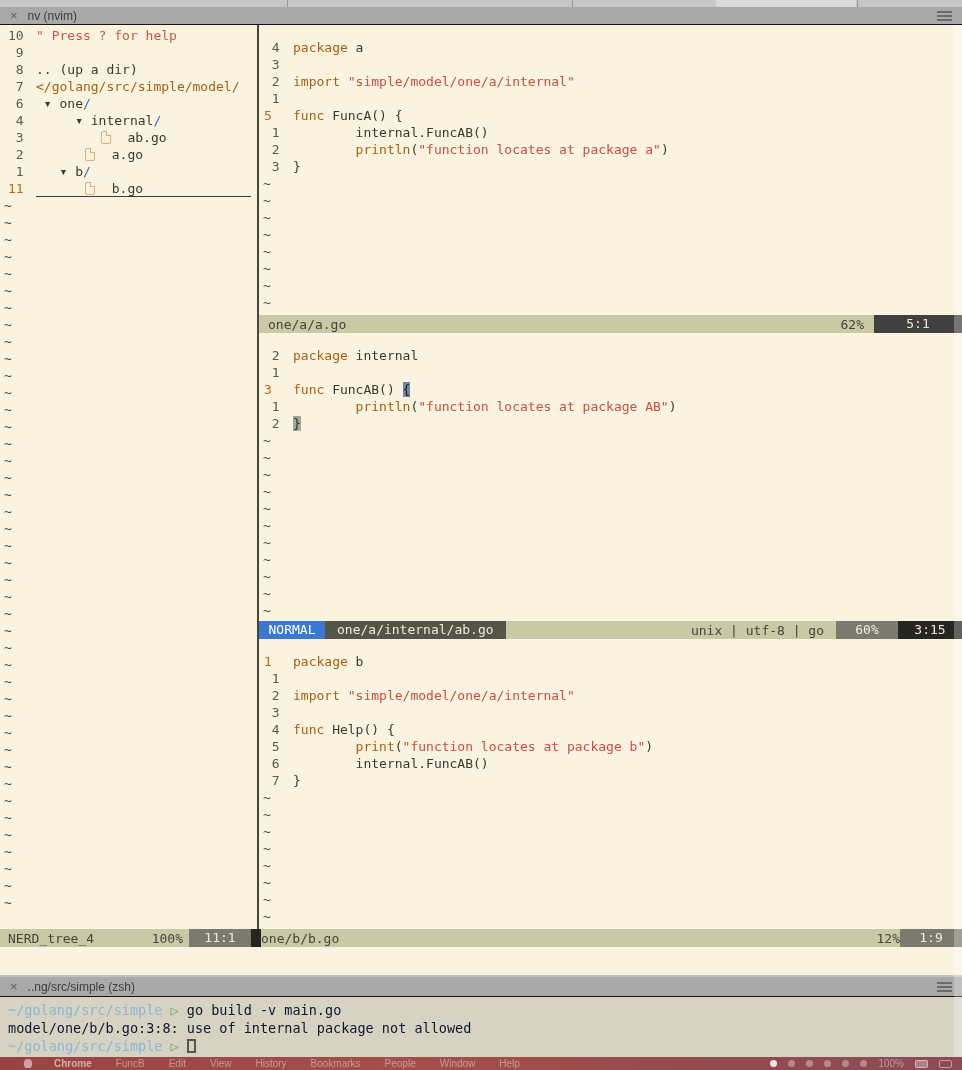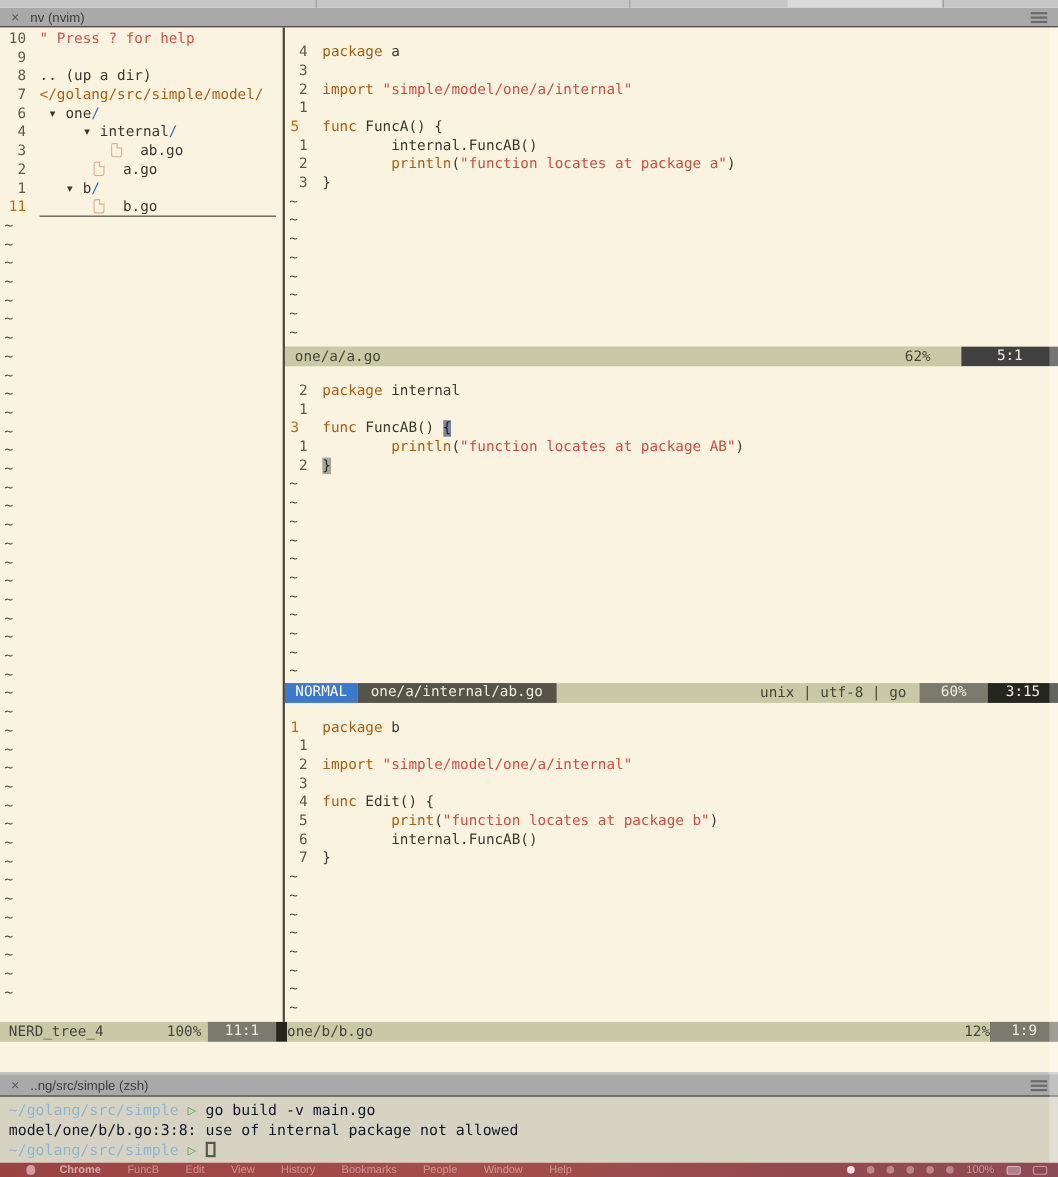--- a/index.html
+++ b/index.html
@@ -55,21 +55,21 @@
   .sg-icon { display:inline-block; width:10px; height:13px; border:1px solid #dcae84; border-radius:2px;
              vertical-align:-2px; margin:0 9px 0 2px; position:relative; }
   .sg-icon::after { content:""; position:absolute; top:-1px; right:-1px; width:4px; height:4px;
              background:#faf3e0; border-left:1px solid #dcae84; border-bottom:1px solid #dcae84; }
 
   
   .sl { height:18px; background:#cac9a5; display:flex; align-items:center;
         font-size:13px; color:#45453b; overflow:hidden; }
   .sl .file { padding-left:9px; }
   .sl .spacer { flex:1; }
-  .sl .pct { margin-right:28px; }
+  .sl .pct { margin-right:10px; }
   .badge { height:18px; line-height:18px; text-align:center; color:#efebda; flex:none; }
   .b-mode  { width:66px; background:#3b79d0; color:#fff; }
   .b-file  { background:#555449; padding:0 12px; }
   .b-gray  { width:62px; background:#7b7a6f; margin-right:0; }
   .b-black { width:64px; background:#262620; }
   .b-dark  { width:88px; background:#404040; }
   .sl .info { margin-right:12px; }
   .sl-bottom { display:flex; height:18px; }
   .sl-left { width:251px; background:#cac9a5; display:flex; align-items:center; font-size:13px; color:#45453b; }
   .sl-left .name { padding-left:8px; }
@@ -230,21 +230,21 @@
         <span class="spacer"></span>
         <span class="info">unix | utf-8 | go</span>
         <span class="badge b-gray">60%</span>
         <span class="badge b-black">3:15</span>
       </div>
       <div class="pane p3">
           <div class="row"><span class="lnum cur">1</span><span class="ltext"><span class="sg-kw">package</span><span class="sg-fg"> b</span></span></div>
           <div class="row"><span class="lnum"> 1</span><span class="ltext"></span></div>
           <div class="row"><span class="lnum"> 2</span><span class="ltext"><span class="sg-kw">import</span><span class="sg-fg"> </span><span class="sg-str">"simple/model/one/a/internal"</span></span></div>
           <div class="row"><span class="lnum"> 3</span><span class="ltext"></span></div>
-          <div class="row"><span class="lnum"> 4</span><span class="ltext"><span class="sg-kw">func</span><span class="sg-fg"> Edit() {</span></span></div>
+          <div class="row"><span class="lnum"> 4</span><span class="ltext"><span class="sg-kw">func</span><span class="sg-fg"> Help() {</span></span></div>
           <div class="row"><span class="lnum"> 5</span><span class="ltext"><span class="sg-kw">        print</span><span class="sg-fg">(</span><span class="sg-str">"function locates at package b"</span><span class="sg-fg">)</span></span></div>
           <div class="row"><span class="lnum"> 6</span><span class="ltext"><span class="sg-fg">        internal.FuncAB()</span></span></div>
           <div class="row"><span class="lnum"> 7</span><span class="ltext"><span class="sg-fg">}</span></span></div>
           <div class="row"><span class="tilde">~</span></div>
           <div class="row"><span class="tilde">~</span></div>
           <div class="row"><span class="tilde">~</span></div>
           <div class="row"><span class="tilde">~</span></div>
           <div class="row"><span class="tilde">~</span></div>
           <div class="row"><span class="tilde">~</span></div>
           <div class="row"><span class="tilde">~</span></div>

